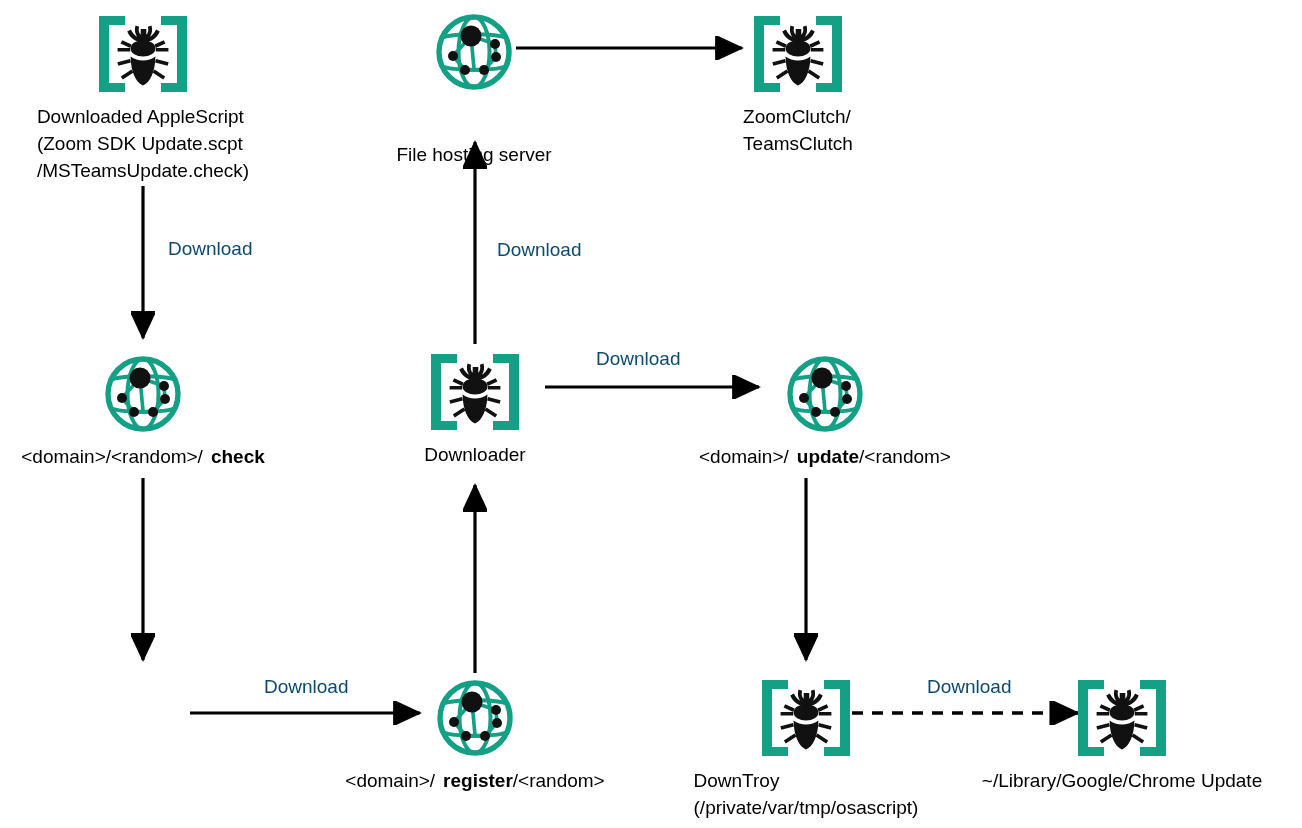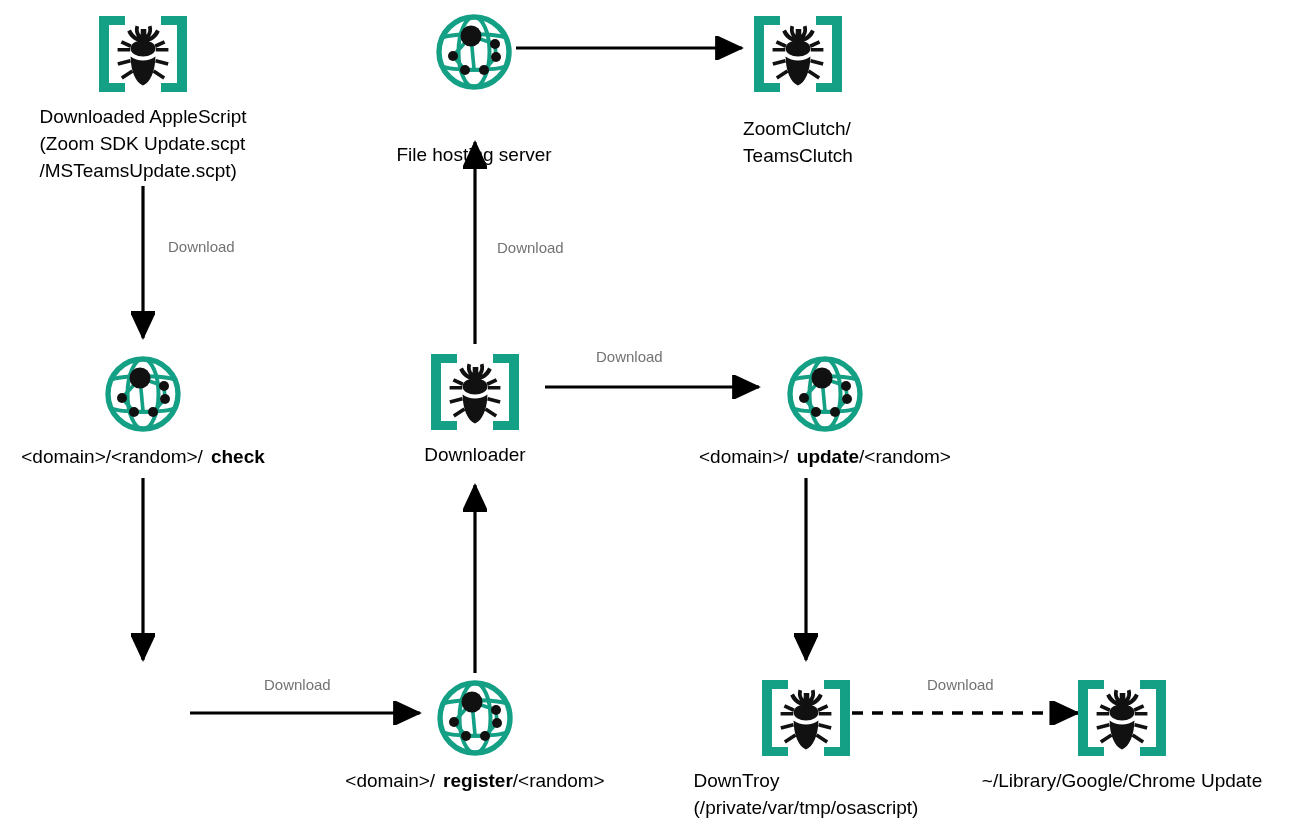--- a/index.html
+++ b/index.html
@@ -40,24 +40,24 @@
   }
   .node .caption b { font-weight: bold; margin-left: 8px; }
 
   
   .edge {
     position: absolute;
     line-height: 0;
   }
   .edge-label {
     position: absolute;
-    font-size: 15px;
+    font-size: 19px;
     line-height: 1.2;
     white-space: pre;
-    color: #737373;
+    color: #0c4a6e;
   }
 </style>
 </head>
 <body>
 
 <div id="canvas">
 
   <svg width="0" height="0" style="position:absolute" aria-hidden="true">
     <defs>
       <marker id="ah" markerWidth="9" markerHeight="9" refX="8.4" refY="4.5" orient="auto" markerUnits="strokeWidth">
@@ -136,21 +136,21 @@
           <path d="M35.6,44.5 c0,14.5 5.4,26.5 12.4,28.9 c7,-2.4 12.4,-14.4 12.4,-28.9 c-3.4,2.6 -7.8,4 -12.4,4 c-4.6,0 -9,-1.4 -12.4,-4 Z"></path>
           <path d="M35.2,39.6 L22.6,39.6 L22.6,35.9 L35.2,35.9 Z M35.2,35.9 L25.6,31.6 L27.2,28.2 L36.6,32.5 Z"></path>
           <path d="M60.8,39.6 L73.4,39.6 L73.4,35.9 L60.8,35.9 Z M60.8,35.9 L70.4,31.6 L68.8,28.2 L59.4,32.5 Z"></path>
           <path d="M35.9,50.5 L23.3,53.8 L22.4,50.2 L35,46.9 Z"></path>
           <path d="M60.1,50.5 L72.7,53.8 L73.6,50.2 L61,46.9 Z"></path>
           <path d="M38.5,60.6 L27.8,67.6 L25.8,64.5 L36.5,57.5 Z"></path>
           <path d="M57.5,60.6 L68.2,67.6 L70.2,64.5 L59.5,57.5 Z"></path>
         </g>
       </svg>
     </span>
-    <div class="caption"><span>Downloaded AppleScript</span><br><span>(Zoom SDK Update.scpt</span><br><span>/MSTeamsUpdate.scpt)</span></div>
+    <div class="caption"><span>Downloaded AppleScript</span><br><span>(Zoom SDK Update.scpt</span><br><span>/MSTeamsUpdate.check)</span></div>
   </div>
 
   <div class="node" style="left:386px; top:10px; width:176px;gap:40px;">
     <span class="icon">
       <svg width="84" height="84" viewBox="0 0 84 84">
         <circle cx="42" cy="42" r="35" fill="none" stroke="#14a085" stroke-width="5.4"></circle>
         <g fill="none" stroke="#14a085" stroke-width="4">
           <ellipse cx="42" cy="42" rx="15.5" ry="35"></ellipse>
           <path d="M9,28 C21,23 63,23 75,28"></path>
           <path d="M9,56 C21,61 63,61 75,56"></path>
@@ -170,21 +170,21 @@
           <circle cx="64" cy="47" r="5"></circle>
           <circle cx="52" cy="60" r="5"></circle>
           <circle cx="33" cy="60" r="5"></circle>
           <circle cx="21" cy="46" r="5"></circle>
         </g>
       </svg>
     </span>
     <div class="caption">File hosting server</div>
   </div>
 
-  <div class="node" style="left:710px; top:12px; width:176px;gap:12px;">
+  <div class="node" style="left:710px; top:12px; width:176px;">
     <span class="icon">
       <svg width="96" height="84" viewBox="0 0 96 84">
         <path d="M4,4 L30,4 L30,13 L14,13 L14,71 L30,71 L30,80 L4,80 Z" fill="#14a085"></path>
         <path d="M92,4 L66,4 L66,13 L82,13 L82,71 L66,71 L66,80 L92,80 Z" fill="#14a085"></path>
         <g fill="#111111">
           <path d="M40.5,13.5 c-1.2,4.2 -0.6,8.2 1.6,11.2 c-2.6,-1.3 -4.8,-3.8 -6.2,-7.1 l-3.6,1.9 c2.2,5.3 6.3,8.9 10.9,9.9 l0,1.4 l10.6,0 l0,-1.4 c4.6,-1 8.7,-4.6 10.9,-9.9 l-3.6,-1.9 c-1.4,3.3 -3.6,5.8 -6.2,7.1 c2.2,-3 2.8,-7 1.6,-11.2 l-3.6,1.3 c0.9,3.3 0.3,6.3 -1.6,8 l0,-5.9 l-5.6,0 l0,5.9 c-1.9,-1.7 -2.5,-4.7 -1.6,-8 Z"></path>
           <ellipse cx="48" cy="36.4" rx="12.4" ry="8.2"></ellipse>
           <path d="M35.6,44.5 c0,14.5 5.4,26.5 12.4,28.9 c7,-2.4 12.4,-14.4 12.4,-28.9 c-3.4,2.6 -7.8,4 -12.4,4 c-4.6,0 -9,-1.4 -12.4,-4 Z"></path>
           <path d="M35.2,39.6 L22.6,39.6 L22.6,35.9 L35.2,35.9 Z M35.2,35.9 L25.6,31.6 L27.2,28.2 L36.6,32.5 Z"></path>
           <path d="M60.8,39.6 L73.4,39.6 L73.4,35.9 L60.8,35.9 Z M60.8,35.9 L70.4,31.6 L68.8,28.2 L59.4,32.5 Z"></path>

